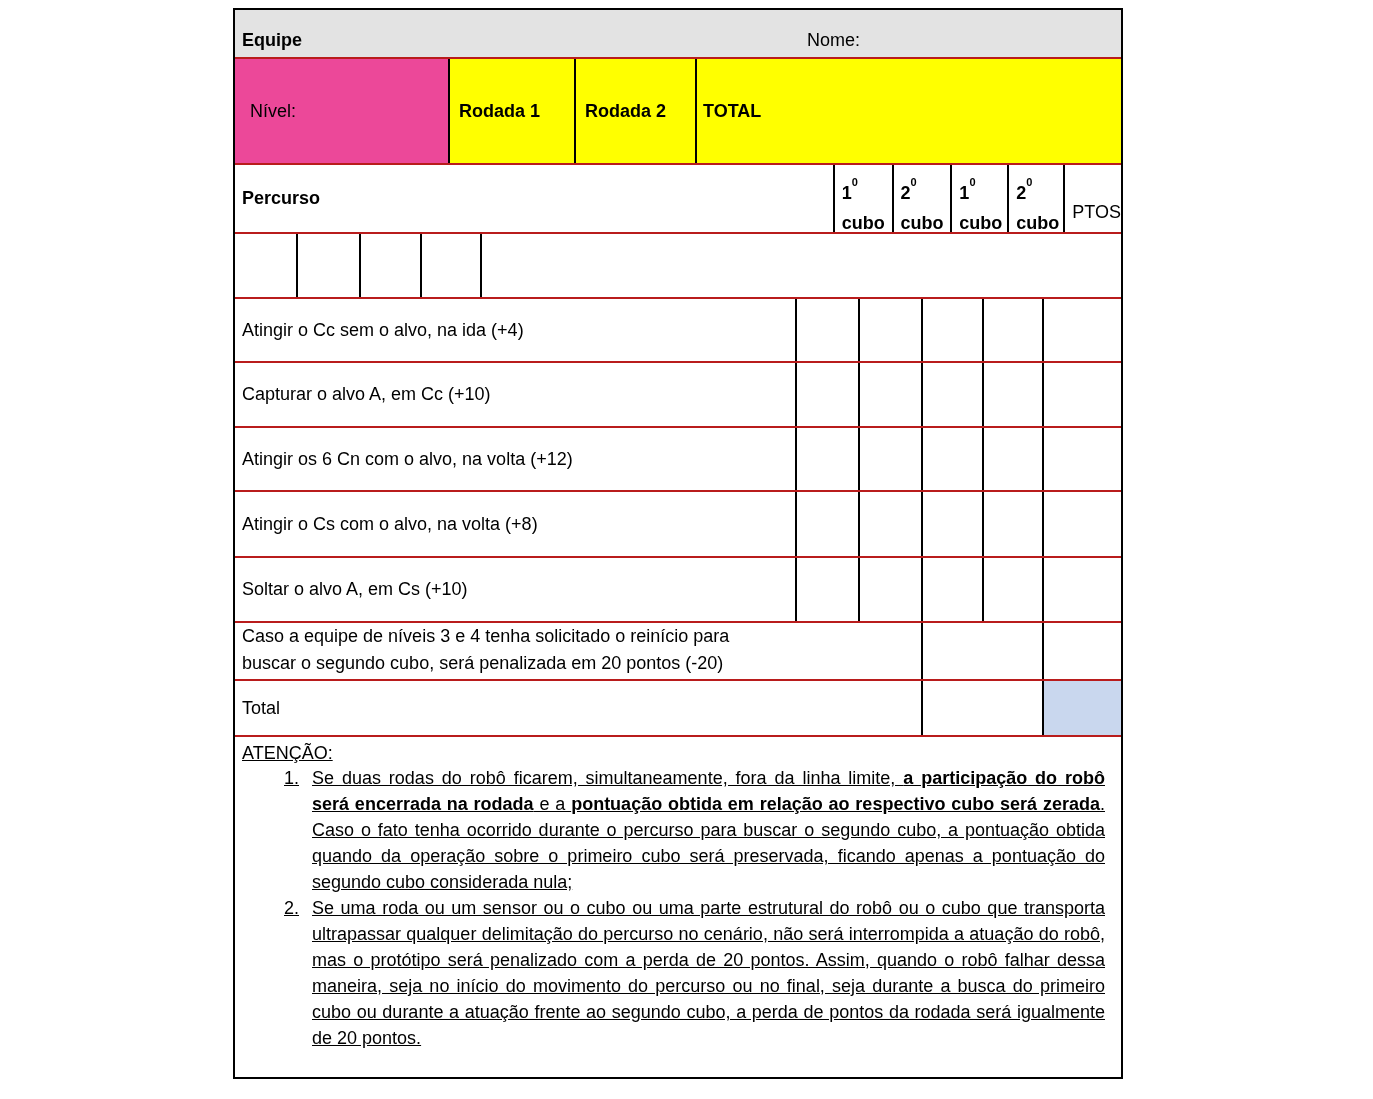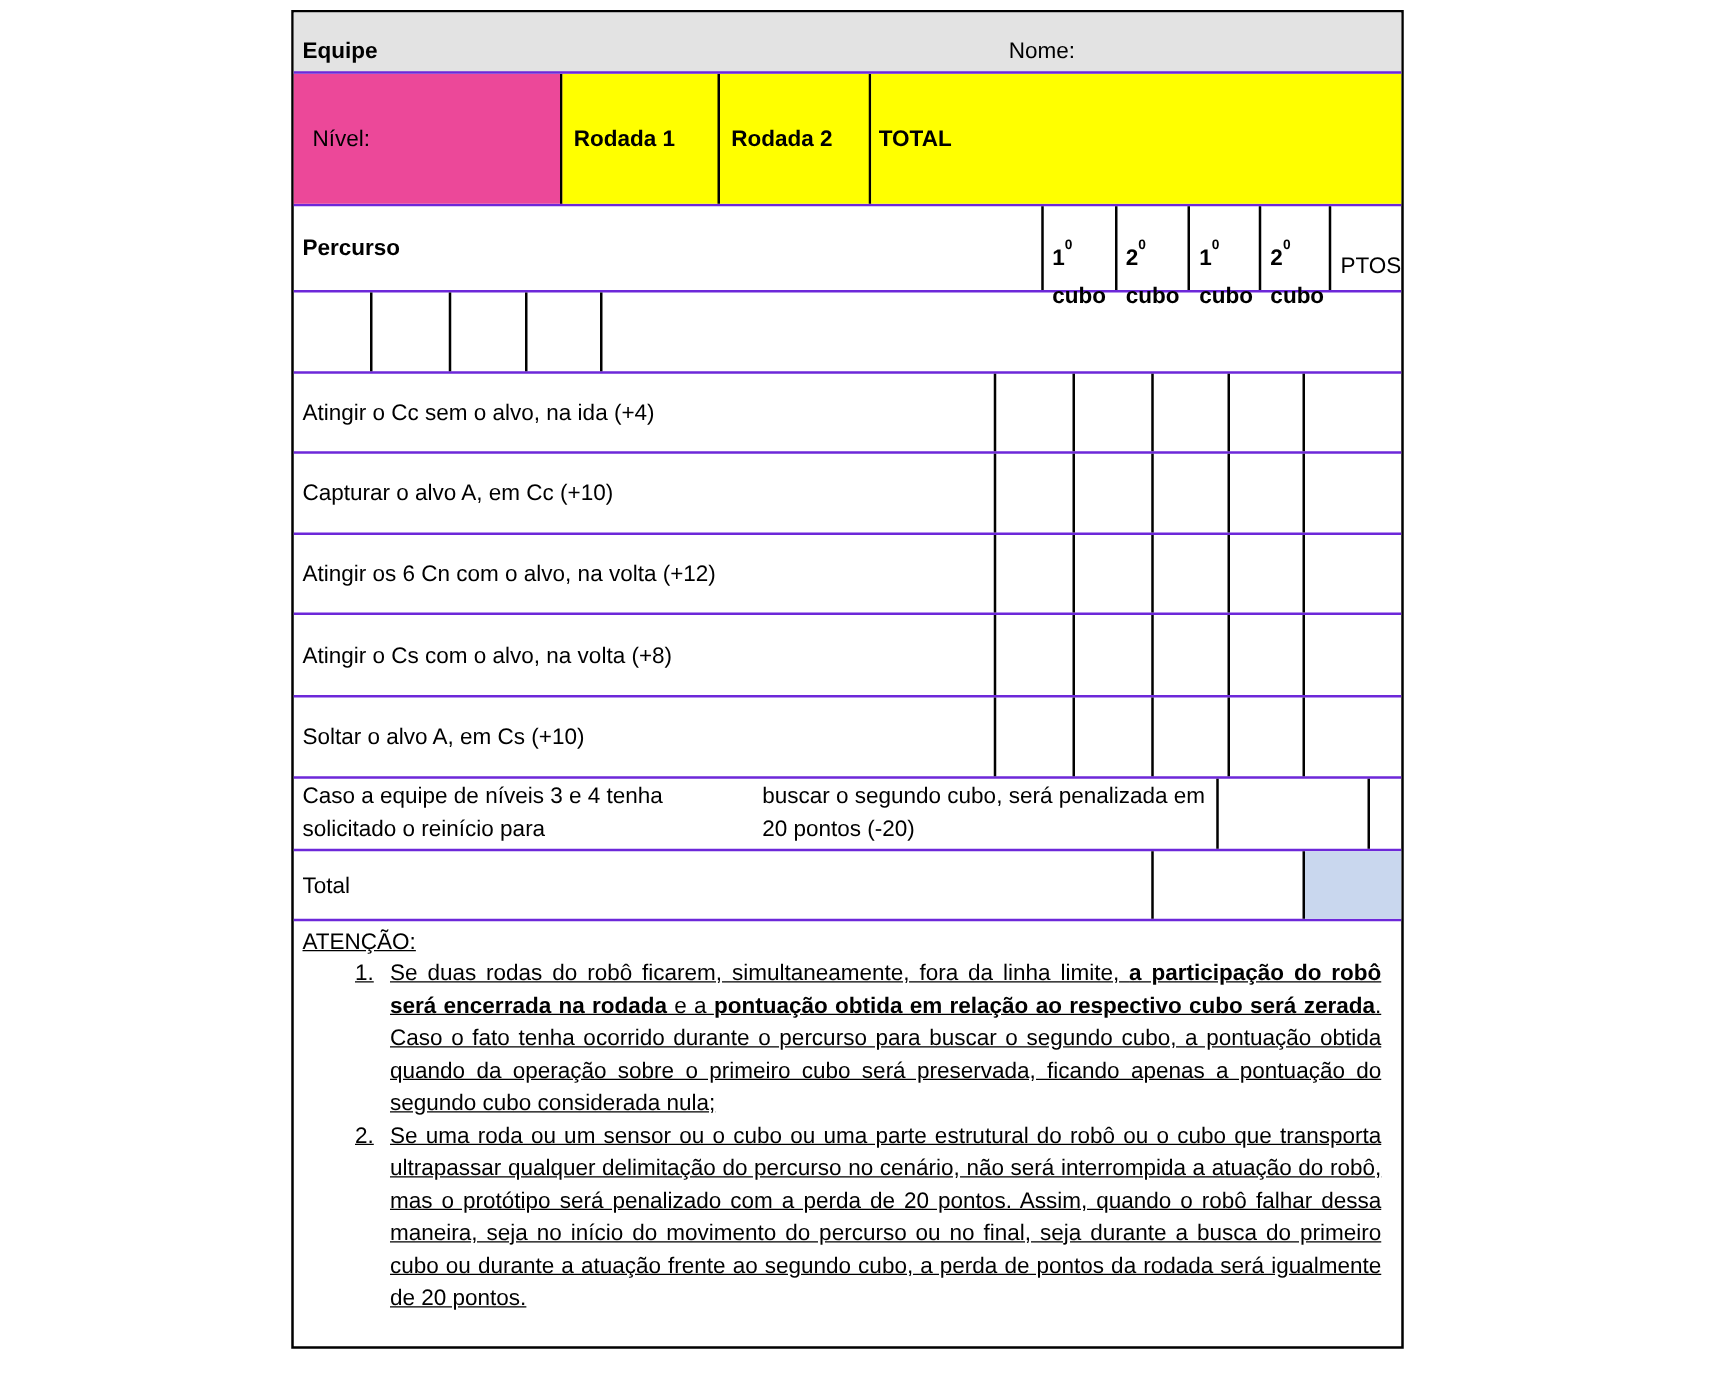--- a/index.html
+++ b/index.html
@@ -2,21 +2,21 @@
 <html><head>
 <meta charset="utf-8">
 <style>
   * { margin:0; padding:0; box-sizing:border-box; }
   html,body { width:1373px; height:1099px; background:#ffffff; }
   body { font-family:"Liberation Sans", sans-serif; color:#000; font-size:18px; position:relative; }
 
   .sheet { position:absolute; left:233px; top:8px; width:890px; height:1071px;
            border:2px solid #000; background:#fff; display:flex; flex-direction:column; }
 
-  .row { display:flex; border-bottom:2px solid #6d28d9; flex-shrink:0; }
+  .row { display:flex; border-bottom:2px solid #b91c1c; flex-shrink:0; }
   .cell { border-right:2px solid #000; }
   .cell.last { border-right:none; flex:1; }
 
   
   .r1 { height:49px; background:#e3e3e3; position:relative; display:block; }
   .r1 .equipe { position:absolute; left:7px; bottom:6px; font-weight:bold; }
   .r1 .nome   { position:absolute; left:572px; bottom:6px; }
 
   
   .r2 { height:106px; }
@@ -34,33 +34,33 @@
   .chk3 { left:86px;  top:56px; height:33px; }
   .chk4 { left:303px; top:56px; height:33px; }
   .c-rod { background:#ffff00; display:flex; align-items:center; padding-left:9px; font-weight:bold; }
   .c-rod1 { width:126px; }
   .c-rod2 { width:121px; }
   .c-tothead { background:#ffff00; display:flex; align-items:center; padding-left:6px; font-weight:bold; }
 
   
   .r3 { height:69px; }
   .c-percurso { width:650px; display:flex; align-items:center; padding-left:7px; font-weight:bold; }
-  .c-cube { font-weight:bold; padding:22px 0 0 7px; line-height:30px; }
+  .c-cube { font-weight:bold; padding:8px 0 0 7px; line-height:30px; }
   .c-cb1 { width:63px; } .c-cb2 { width:63px; } .c-cb3 { width:61px; } .c-cb4 { width:60px; }
   sup { font-size:11px; position:relative; top:-6px; }
   .c-ptos { display:flex; align-items:flex-end; padding:16px 0 9px 7px; }
 
   
   .h65 { height:65px; } .h64 { height:64px; } .h66 { height:66px; }
   .c-desc { width:562px; display:flex; align-items:center; padding-left:7px; }
   .c-s1 { width:63px; } .c-s2 { width:63px; } .c-s3 { width:61px; } .c-s4 { width:60px; }
 
   
   .penalty { height:58px; }
-  .c-pdesc { width:740px; display:flex; flex-direction:row; justify-content:flex-start;
+  .c-pdesc { width:688px; display:flex; flex-direction:column; justify-content:flex-start;
              padding-left:7px; line-height:27px; }
   .c-pm { width:121px; }
   .totalrow { height:56px; }
   .c-tdesc { width:688px; display:flex; align-items:center; padding-left:7px; }
   .c-blue { background:#c9d7ee; }
 
   
   .footer { flex:1; border-bottom:none; display:block; padding-top:4px;text-decoration:underline; }
   .att-title { margin:2px 0 1px 7px; }
   .att-item { display:flex; padding-left:49px; line-height:26px; }

